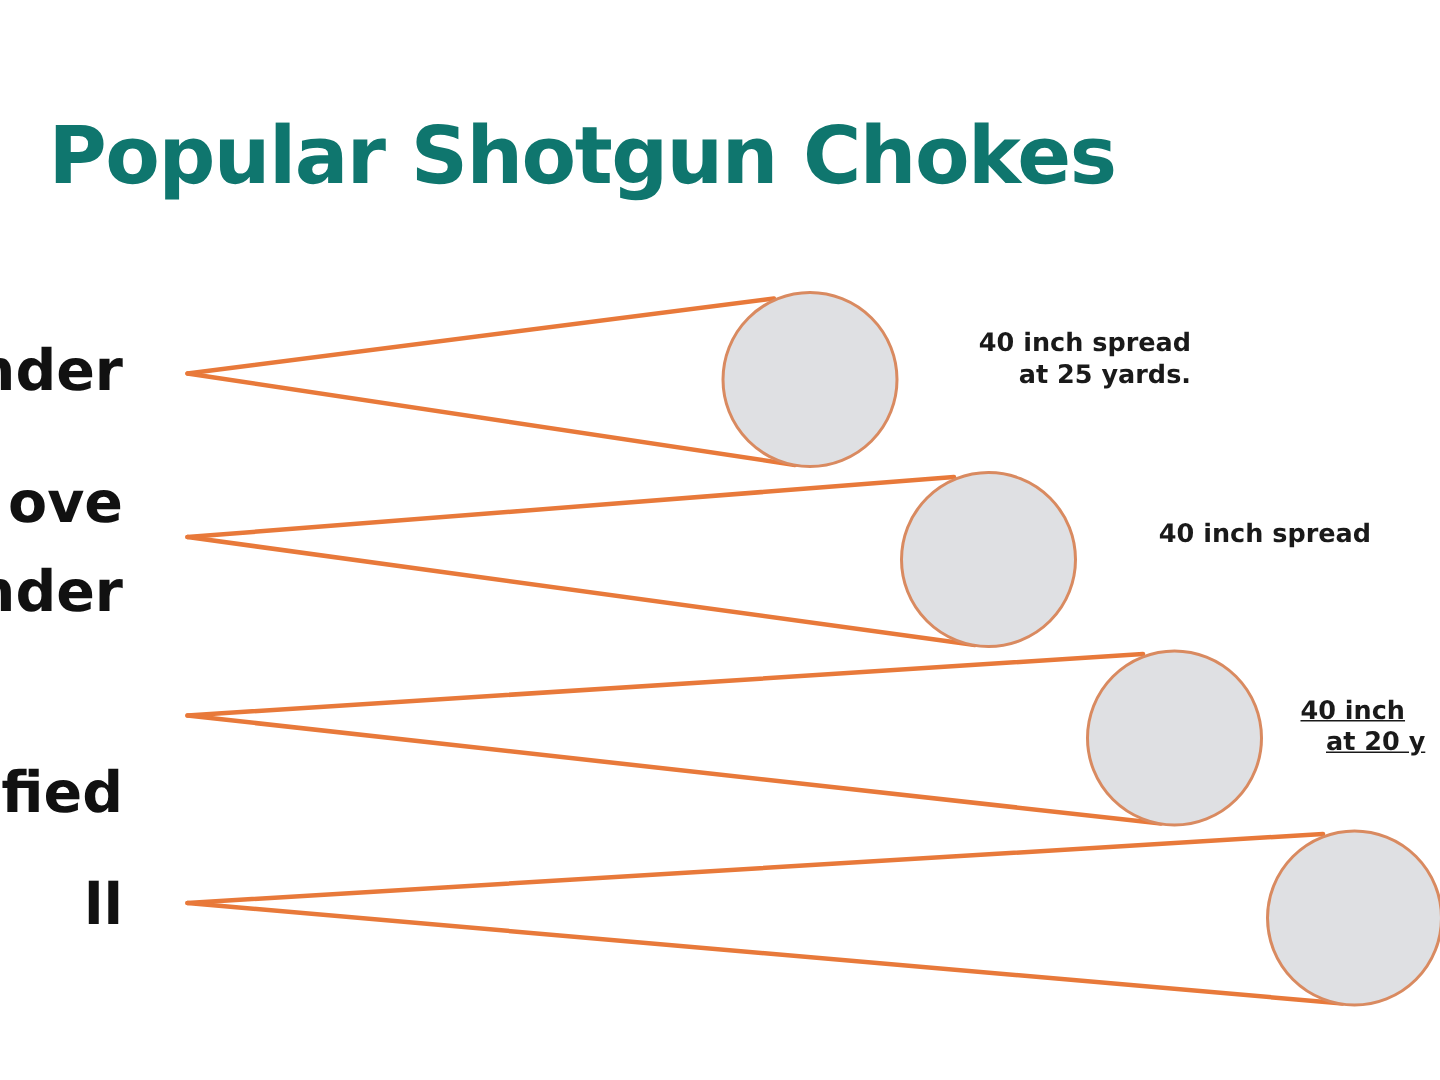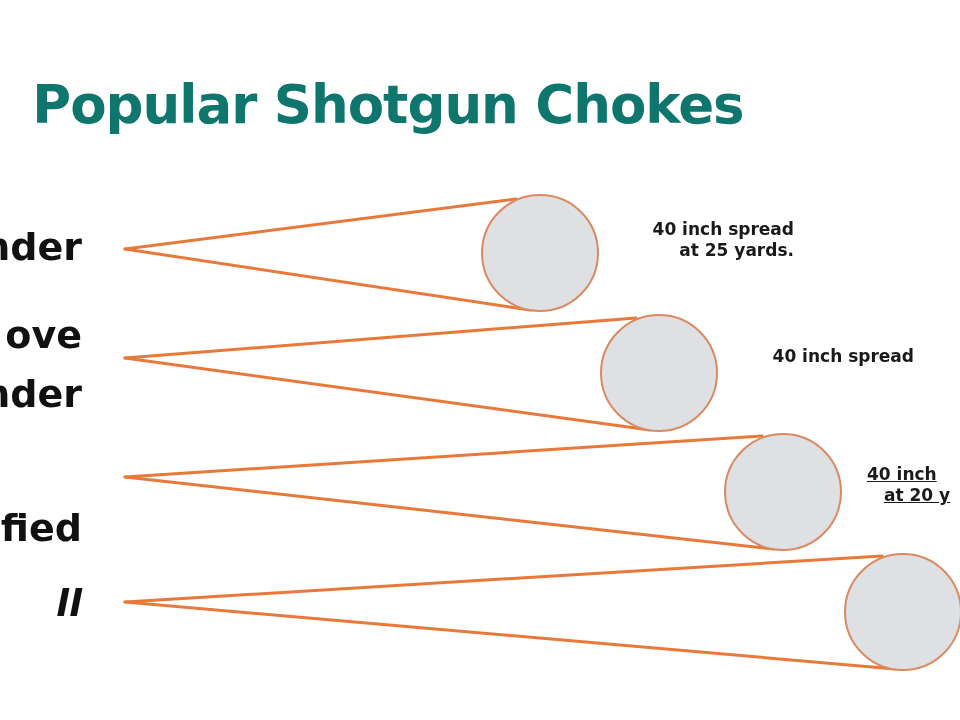--- a/index.html
+++ b/index.html
@@ -62,21 +62,21 @@
 <div class="label" style="top:218px;">
   <div>nder</div>
 </div>
 <div class="label" style="top:306px;">
   <div>ove</div>
   <div>nder</div>
 </div>
 <div class="label" style="top:471px;margin-top:28px;">
   <div>fied</div>
 </div>
-<div class="label" style="top:574px;font-style:italic;">
+<div class="label" style="top:574px;">
   <div>ll</div>
 </div>
 
 <svg class="diagram" width="960" height="720" viewBox="0 0 960 720">
 
   <g>
     <line x1="125" y1="249" x2="516" y2="199" stroke="#e8793a" stroke-width="3" stroke-linecap="round"></line>
     <line x1="125" y1="249" x2="530" y2="310" stroke="#e8793a" stroke-width="3" stroke-linecap="round"></line>
     <circle cx="540" cy="253" r="58" fill="#dfe0e3" stroke="#d98a60" stroke-width="2"></circle>
   </g>

